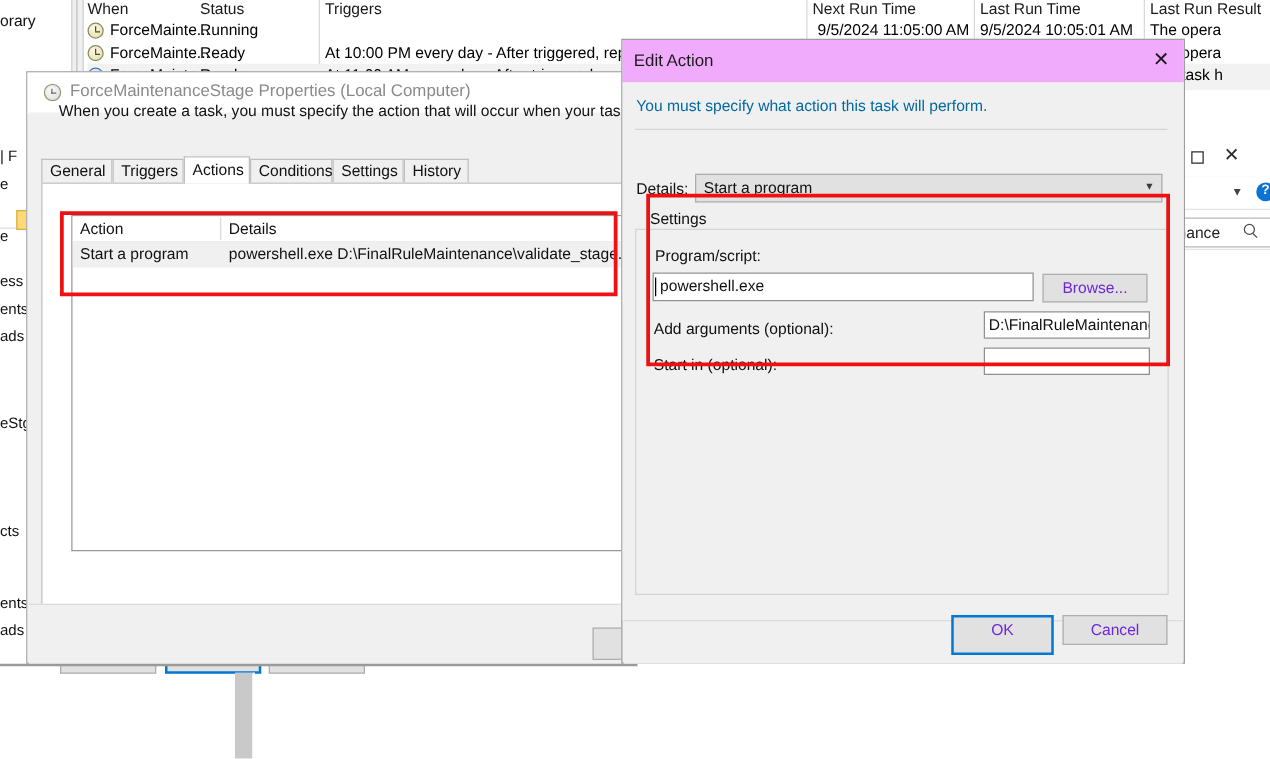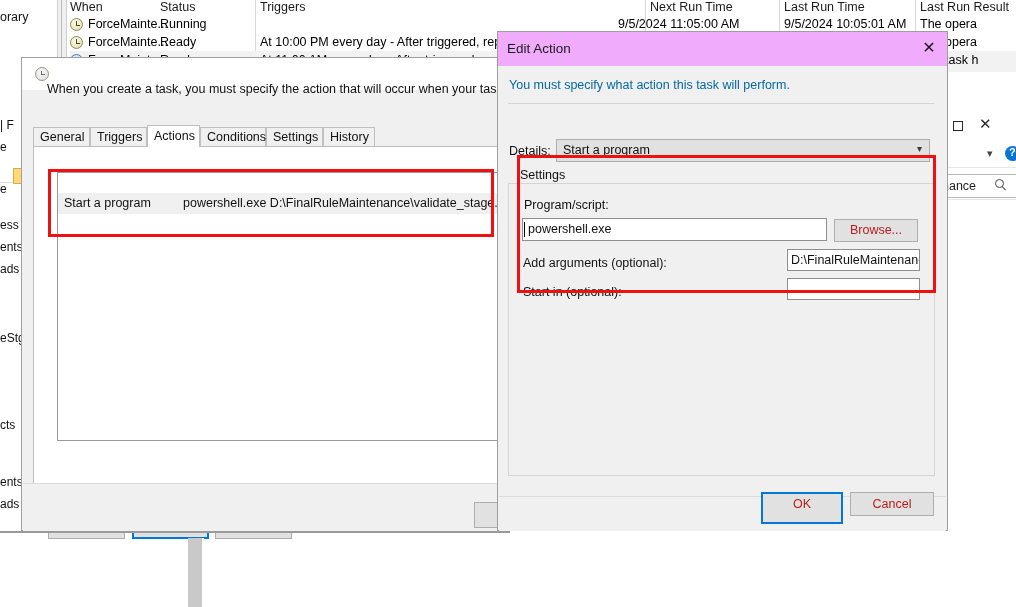--- a/index.html
+++ b/index.html
@@ -395,21 +395,21 @@
     width: 432px; height: 12px;
     background: #cdcdcd;
   }
 
   
   .btn {
     position: absolute;
     background: #e1e1e1;
     border: 1px solid #adadad;
     font-size: 12.5px;
-    color: #b91c1c;
+    color: #6d28d9;
     text-align: center;
     box-sizing: border-box;
     white-space: nowrap;
     font-family: "Liberation Sans", sans-serif;
   }
   .btn.focus {
     border: 2px solid #0078d7;
   }
   .props-footer {
     position: absolute;
@@ -582,21 +582,21 @@
 
     <div class="ts-col-div" style="left:255px;"></div>
     <div class="ts-col-div" style="left:645px;"></div>
     <div class="ts-col-div" style="left:779px;"></div>
     <div class="ts-col-div" style="left:915px;"></div>
 
     <div class="ts-row" style="top:15px;">
       <span class="clock-ico"></span>
       <span class="cell" style="left:18px;">ForceMainte...</span>
       <span class="cell" style="left:90px;">Running</span>
-      <span class="cell" style="left:548px;">9/5/2024 11:05:00 AM</span>
+      <span class="cell" style="left:584px;">9/5/2024 11:05:00 AM</span>
       <span class="cell" style="left:714px;">9/5/2024 10:05:01 AM</span>
       <span class="cell" style="left:850px;">The opera</span>
     </div>
 
     <div class="ts-row" style="top:33px;">
       <span class="clock-ico"></span>
       <span class="cell" style="left:18px;">ForceMainte...</span>
       <span class="cell" style="left:90px;">Ready</span>
       <span class="cell" style="left:190px;">At 10:00 PM every day - After triggered, rep</span>
       <span class="cell" style="left:625px;">M</span>
@@ -652,38 +652,44 @@
       <span class="txt">nance</span>
       <span class="mag"></span>
     </div>
     <div class="body"></div>
   </div>
 
   <div class="props">
 
     <div class="titlebar">
       <span class="t-ico"></span>
+      <span class="t-text">ForceMaintenanceStage Properties (Local Computer)</span>
     </div>
 
     <div class="page"></div>
 
     <div class="tabstrip">
       <div class="tab" style="left:0px;  width:57px;">General</div>
       <div class="tab" style="left:57px; width:57px;">Triggers</div>
       <div class="tab active" style="left:114px;width:53px;">Actions</div>
       <div class="tab" style="left:167px;width:66px;">Conditions</div>
       <div class="tab" style="left:233px;width:57px;">Settings</div>
       <div class="tab" style="left:290px;width:52px;">History</div>
     </div>
 
     <div class="tabpanel"></div>
 
     <div class="tab-desc">When you create a task, you must specify the action that will occur when your task st</div>
 
     <div class="actlist">
+      <div class="lh">
+        <span class="c" style="left:6px;">Action</span>
+        <span class="sep" style="left:118px;"></span>
+        <span class="c" style="left:125px;">Details</span>
+      </div>
       <div class="actrow">
         <span class="c" style="left:6px;">Start a program</span>
         <span class="c" style="left:125px;">powershell.exe D:\FinalRuleMaintenance\validate_stage.ps1</span>
       </div>
     </div>
 
     <div class="hscroll">
       <div class="arrow-l">‹</div>
       <div class="thumb"></div>
     </div>

